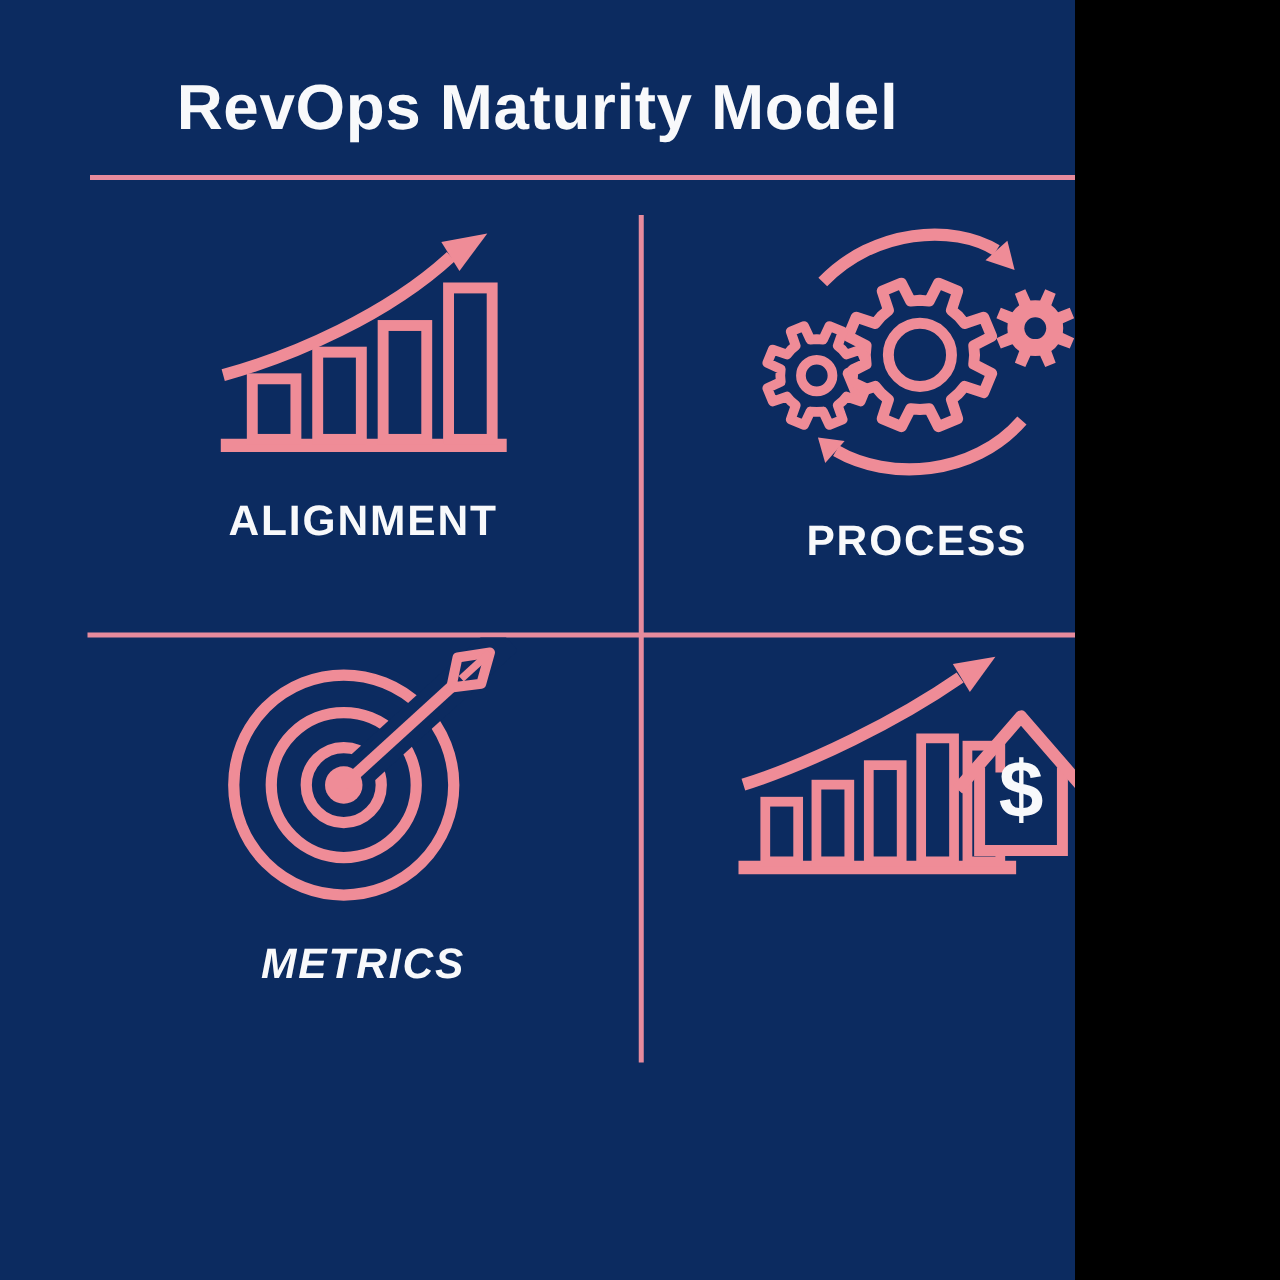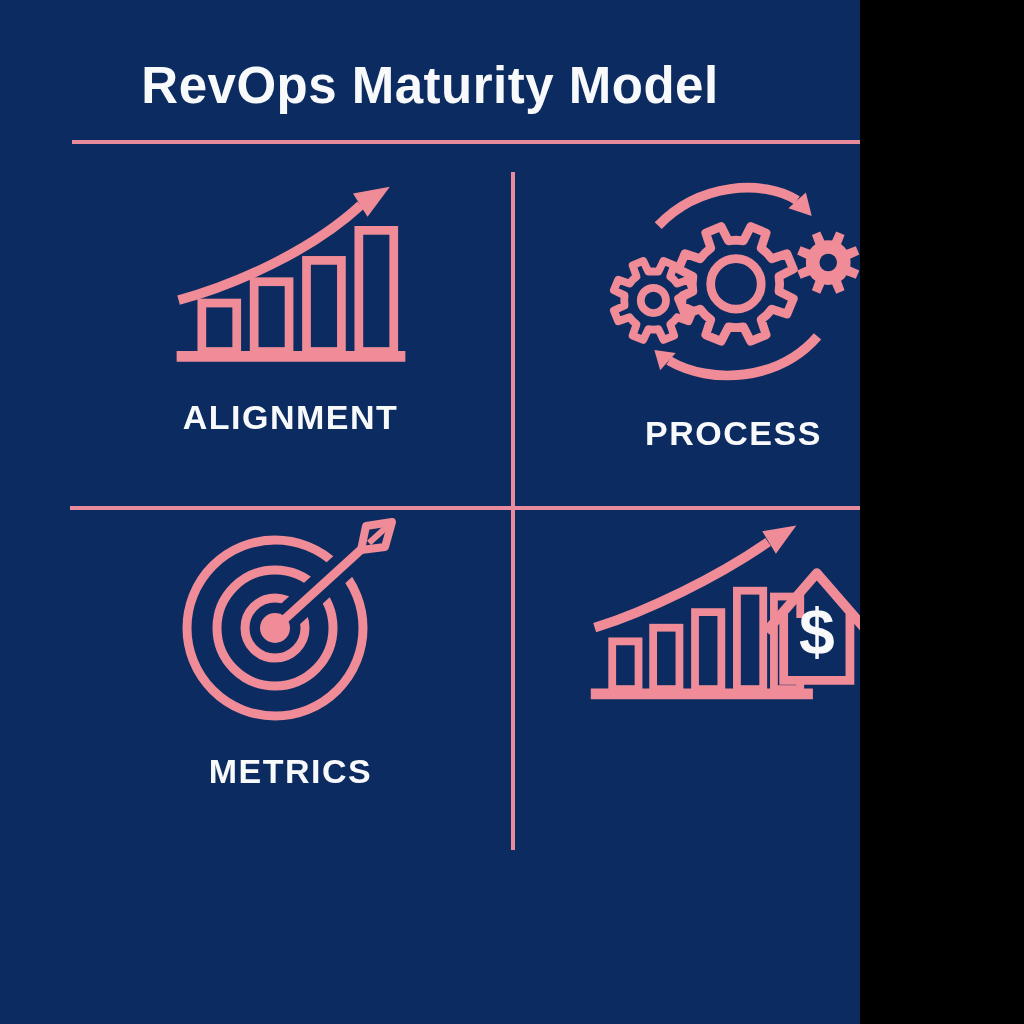--- a/index.html
+++ b/index.html
@@ -21,21 +21,21 @@
   .line{position:absolute;background:var(--divider);}
   .title-underline{left:72px;top:140px;width:880px;height:4px;}
   .v-divider{left:511px;top:172px;width:4px;height:678px;}
   .h-divider{left:70px;top:506px;width:882px;height:4px;}
   .quadrant{
     position:absolute;display:flex;flex-direction:column;
     align-items:center;
   }
   .q-alignment{left:70px;top:172px;width:441px;height:334px;}
   .q-process{left:515px;top:172px;width:437px;height:334px;}
-  .q-metrics{left:70px;top:510px;width:441px;height:345px;}
+  .q-metrics{left:70px;top:510px;width:441px;height:345px;font-style:italic;}
   .q-performance{left:515px;top:510px;width:437px;height:345px;}
   .icon{color:var(--accent);display:block;}
   .icon *{vector-effect:none;}
   .q-label{
     color:var(--text);font-size:34px;font-weight:700;
     letter-spacing:1.5px;margin-top:24px;white-space:nowrap;
   }
   svg text{font-family:"Liberation Sans",sans-serif;}
 </style>
 </head>

